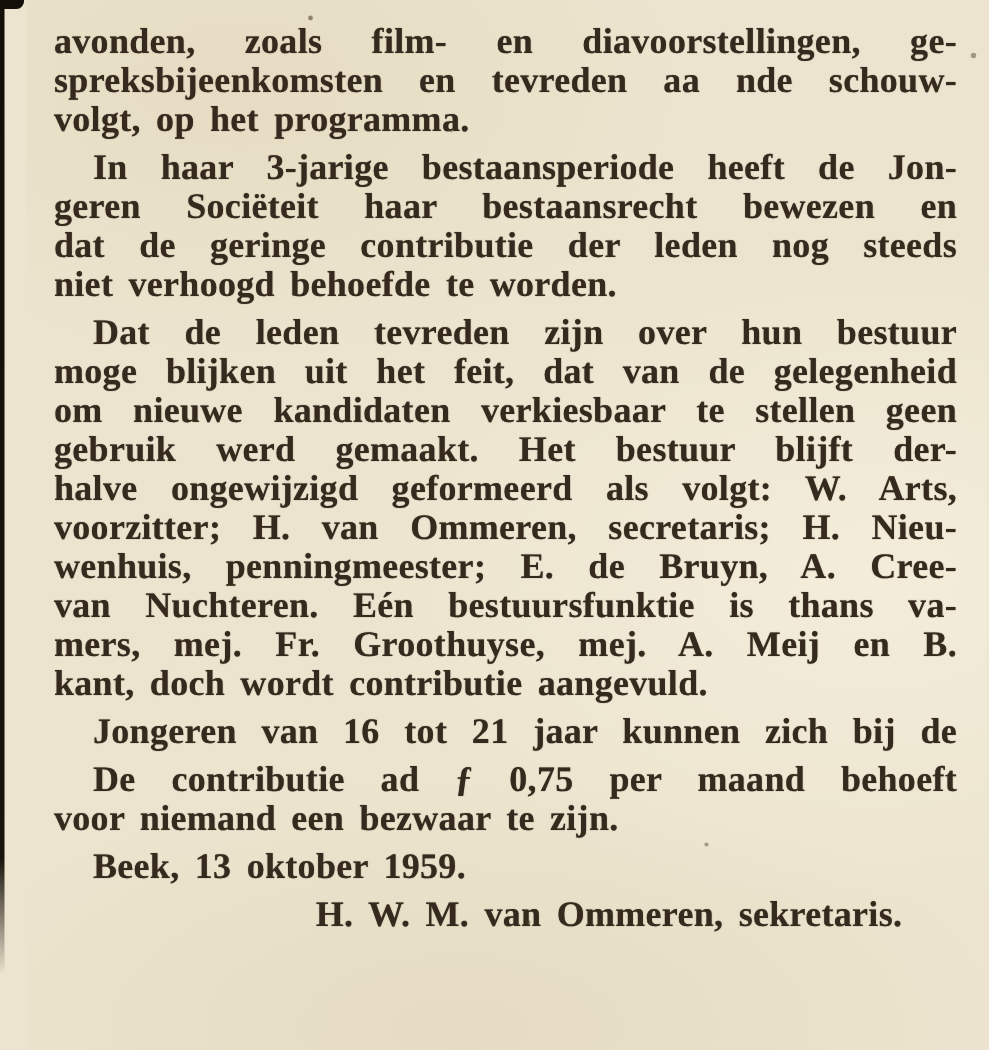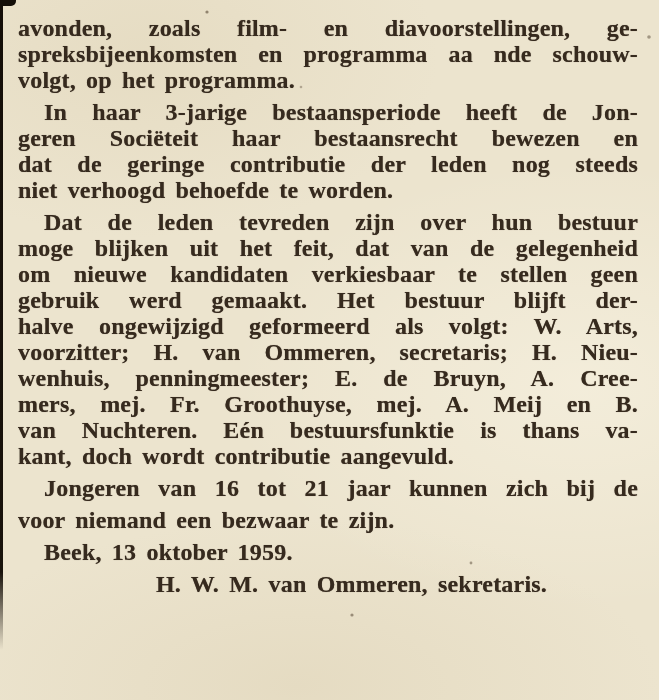--- a/index.html
+++ b/index.html
@@ -21,38 +21,39 @@
     box-sizing: border-box;
     background:
       radial-gradient(ellipse 420px 260px at 22% 8%, rgba(213,199,165,0.28), transparent 70%),
       radial-gradient(ellipse 500px 320px at 88% 55%, rgba(255,251,238,0.38), transparent 70%),
       radial-gradient(ellipse 520px 240px at 45% 98%, rgba(208,193,158,0.25), transparent 70%),
       #ece4ce;
     color: #362a1e;
     font-size: 24px;
     font-weight: 700;
     line-height: 26px;
+    margin-left: 18px;
   }
   .para { margin: 0; }
   .para.pgap { margin-top: 6px; }
   .line {
     margin: 0;
     word-spacing: 4px;
     letter-spacing: 0.2px;
     text-shadow: 0 0 0.7px rgba(54,42,30,0.65);
     white-space: nowrap;
   }
   .line.j {
     white-space: normal;
     text-align: justify;
     text-align-last: justify;
     word-spacing: 2px;
   }
   .ind { text-indent: 26px; }
-  .sig { margin-left: 138px; }
+  .sig { margin-left: 138px; text-align: center; }
 
   
   .edge-left {
     position: absolute;
     left: 0; top: 0;
     width: 3px; height: 650px;
     background: linear-gradient(to bottom,
       #140e08 0%, #19130c 88%, rgba(25,19,12,0) 100%);
   }
   .corner-mark {
@@ -77,49 +78,50 @@
       596px 252px 0 0.3px rgba(74,58,40,0.3);
   }
 </style>
 </head>
 <body>
 
 <div class="sheet">
 
   <div class="para">
     <p class="line j">avonden, zoals film- en diavoorstellingen, ge-</p>
-    <p class="line j">spreksbijeenkomsten en programma aa nde schouw-</p>
+    <p class="line j">spreksbijeenkomsten en tevreden aa nde schouw-</p>
     <p class="line">volgt, op het programma.</p>
   </div>
 
   <div class="para pgap">
     <p class="line j ind">In haar 3-jarige bestaansperiode heeft de Jon-</p>
     <p class="line j">geren Sociëteit haar bestaansrecht bewezen en</p>
     <p class="line j">dat de geringe contributie der leden nog steeds</p>
     <p class="line">niet verhoogd behoefde te worden.</p>
   </div>
 
   <div class="para pgap">
     <p class="line j ind">Dat de leden tevreden zijn over hun bestuur</p>
     <p class="line j">moge blijken uit het feit, dat van de gelegenheid</p>
     <p class="line j">om nieuwe kandidaten verkiesbaar te stellen geen</p>
     <p class="line j">gebruik werd gemaakt. Het bestuur blijft der-</p>
     <p class="line j">halve ongewijzigd geformeerd als volgt: W. Arts,</p>
     <p class="line j">voorzitter; H. van Ommeren, secretaris; H. Nieu-</p>
     <p class="line j">wenhuis, penningmeester; E. de Bruyn, A. Cree-</p>
+    <p class="line j">van Nuchteren. Eén bestuursfunktie is thans va-</p>
     <p class="line j">mers, mej. Fr. Groothuyse, mej. A. Meij en B.</p>
-    <p class="line j">van Nuchteren. Eén bestuursfunktie is thans va-</p>
     <p class="line">kant, doch wordt contributie aangevuld.</p>
   </div>
 
   <div class="para pgap">
     <p class="line j ind">Jongeren van 16 tot 21 jaar kunnen zich bij de</p>
   </div>
 
   <div class="para pgap">
+    <p class="line j ind">De contributie ad ƒ 0,75 per maand behoeft</p>
     <p class="line">voor niemand een bezwaar te zijn.</p>
   </div>
 
   <div class="para pgap">
     <p class="line ind">Beek, 13 oktober 1959.</p>
   </div>
 
   <div class="para pgap">
     <p class="line sig">H. W. M. van Ommeren, sekretaris.</p>
   </div>

